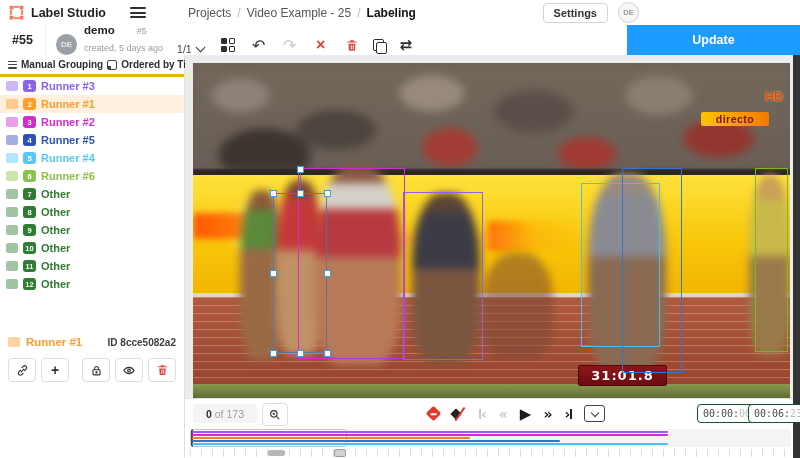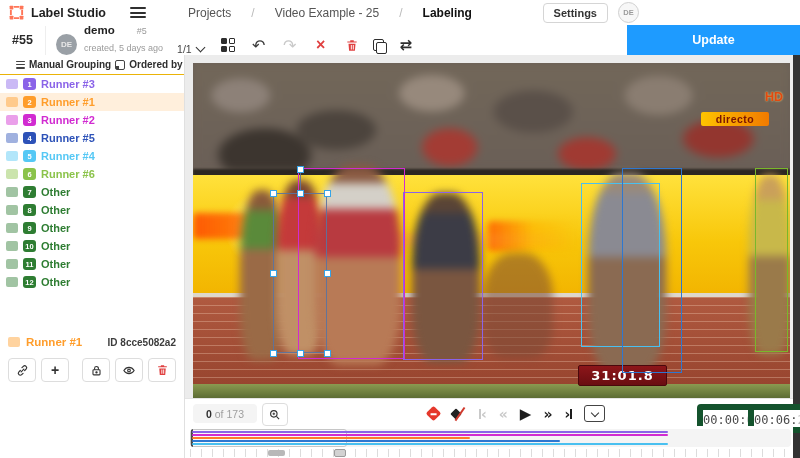--- a/index.html
+++ b/index.html
@@ -6,21 +6,21 @@
   body{width:800px;height:458px;position:relative;overflow:hidden;background:#fff;
        font-family:"Liberation Sans",sans-serif;color:#222;-webkit-font-smoothing:antialiased}
   .abs{position:absolute}
   
   #hdr{left:0;top:0;width:644px;height:25px;background:#fff;border-bottom:4px solid #ec4899;display:flex;align-items:center}
   .ls-logo{width:15px;height:15px;margin-left:9px;position:relative}
   .ls-logo svg{display:block}
   .appname{font-size:12.5px;font-weight:bold;color:#1f1f1f;margin-left:7px}
   .burger{margin-left:24px;width:16px;height:11px;display:flex;flex-direction:column;justify-content:space-between;cursor:pointer}
   .burger i{display:block;height:2px;background:#2f2f2f;border-radius:1px}
-  #crumbs{margin-left:42px;font-size:12px;color:#555;display:flex;gap:20px;align-items:center}
+  #crumbs{margin-left:42px;font-size:12px;color:#555;display:flex;gap:6px;align-items:center}
   #crumbs .sep{color:#bbb}
   #crumbs .cur{color:#111;font-weight:bold}
   .settings-btn{margin-left:auto;border:1px solid #d5d5d5;border-radius:4px;background:#fff;
       font-size:11px;font-weight:bold;color:#333;padding:3px 10px;cursor:pointer}
   .avatar-sm{width:19px;height:19px;border-radius:50%;border:1px solid #d0d0d0;background:#f7f7f7;
       color:#9a9a9a;font-size:7.5px;font-weight:bold;display:flex;align-items:center;justify-content:center;margin:0 5px 0 10px}
   
   #tbar{left:0;top:25px;width:800px;height:30px;background:#fff;border-bottom:1px solid #e6e6e6;display:flex;align-items:flex-end}
   .task-id{width:45px;text-align:center;font-size:12.5px;font-weight:bold;color:#2a2a2a;border-right:1px solid #eee;line-height:29px;height:29px}
   .avatar-md{width:21px;height:21px;border-radius:50%;background:#9aa0a6;color:#e8e8e8;font-size:8px;font-weight:bold;
@@ -43,21 +43,21 @@
   .copyico i{position:absolute;width:9px;height:10px;border:1.6px solid #2e2e2e;border-radius:2px;background:#fff}
   .copyico i.b{left:0;top:0}.copyico i.fr{left:3px;top:3px}
   .swap{font-family:"DejaVu Sans",sans-serif;font-size:15px;color:#2e2e2e;font-weight:bold}
   .update-btn{margin-left:auto;width:173px;height:30px;background:#1e9bff;color:#fff;border:none;
       font-size:12.5px;font-weight:bold;cursor:pointer;font-family:"Liberation Sans",sans-serif}
   
   #side{left:0;top:55px;width:185px;height:403px;background:#fff;border-right:1px solid #e0e0e0;box-sizing:border-box}
   .pane-hd{height:17px;background:#f7f7f7;border-bottom:1px solid #ececec;display:flex;align-items:center;
       font-size:9.5px;color:#8b8b8b;padding:0 8px;justify-content:space-between}
   .tri-left{width:0;height:0;border-top:4px solid transparent;border-bottom:4px solid transparent;border-right:5px solid #9a9a9a;cursor:pointer}
-  .group-row{height:19px;border-bottom:1px solid #eab308;display:flex;align-items:center;padding:0 16px;gap:4px}
+  .group-row{height:19px;border-bottom:3px solid #eab308;display:flex;align-items:center;padding:0 8px;gap:4px}
   .gr-btn{display:flex;align-items:center;gap:4px;font-size:10px;color:#2e2e2e;font-weight:bold;cursor:pointer;white-space:nowrap}
   .mini-lines{width:9px;height:8px;display:flex;flex-direction:column;justify-content:space-between}
   .mini-lines i{height:1.6px;background:#444;border-radius:1px}
   .mini-sq{width:8px;height:8px;border:1.4px solid #444;border-radius:2px;position:relative}
   .mini-sq::after{content:"";position:absolute;left:0;bottom:0;width:3px;height:3px;background:#444}
   .sort-up{margin-left:auto;color:#9a9a9a;font-size:11px;cursor:pointer;font-family:"DejaVu Sans",sans-serif}
   #rlist{}
   .region-row{height:18px;display:flex;align-items:center;padding:0 6px;gap:5px;cursor:pointer}
   .region-row.sel{background:#ffefdc}
   .rthumb{width:12px;height:10px;border-radius:2px;opacity:.45;flex:none}
@@ -136,22 +136,22 @@
   .kf-red::after{content:"";position:absolute;left:2.5px;top:4.6px;width:6px;height:1.8px;background:#fff;transform:rotate(-45deg)}
   .kf-slash{position:relative;width:16px;height:14px;cursor:pointer}
   .kf-slash .dia{position:absolute;left:1px;top:3px;width:8px;height:8px;background:#222;border-radius:1px;transform:rotate(45deg)}
   .kf-slash .sl{position:absolute;left:8px;top:-1px;width:1.8px;height:16px;background:#d03a2e;transform:rotate(35deg)}
   .pb{display:flex;align-items:center;cursor:pointer;color:#1d1d1d;font-size:13px;font-weight:bold;font-family:"DejaVu Sans",sans-serif}
   .pb.dis{color:#c9c9c9}
   .pb .vb{width:2px;height:10px;background:currentColor;display:inline-block}
   .pb .ang{font-size:14px;line-height:10px}
   .collapsebtn{width:19px;height:15px;border:1.4px solid #444;border-radius:3px;display:flex;align-items:center;justify-content:center;cursor:pointer}
   .collapsebtn .chev{width:5px;height:5px;border-width:1.4px;margin-top:-2px}
-  .timebox{top:5px;height:17px;border:6px solid #14532d;border-radius:4px;background:#fff;display:flex;
-     align-items:flex-end;padding:0 5px;font-size:12px;font-family:"DejaVu Sans Mono",monospace}
+  .timebox{top:5px;height:17px;border:1px solid #14532d;border-radius:4px;background:#fff;display:flex;
+     align-items:center;padding:0 5px;font-size:10px;font-family:"DejaVu Sans Mono",monospace}
   .timebox .m{color:#4a4a4a}.timebox .s{color:#bdbdbd}
   
   #tl{left:185px;top:426px;width:608px;height:32px;background:#fff}
   .tl-track{left:5px;top:3px;width:601px;height:18px;background:#f4f4f4;border-radius:4px;overflow:hidden}
   .tl-bar{position:absolute;height:2px;border-radius:1px}
   .tl-view{position:absolute;left:0;top:0;width:155px;height:16px;border:1px solid #c6c6c6;border-radius:3px;background:rgba(255,255,255,.45);cursor:grab}
   .tl-playhead{position:absolute;left:1px;top:0;width:2px;height:18px;background:#4a4a4a;cursor:ew-resize}
   .ruler{left:5px;top:23px;width:601px;height:8px;
      background:repeating-linear-gradient(90deg,#dcdcdc 0 1px,transparent 1px 11px);cursor:pointer}
   .ruler-thumb{position:absolute;left:78px;top:1px;width:17px;height:6px;background:#b8b8b8;border-radius:2px;cursor:grab}

